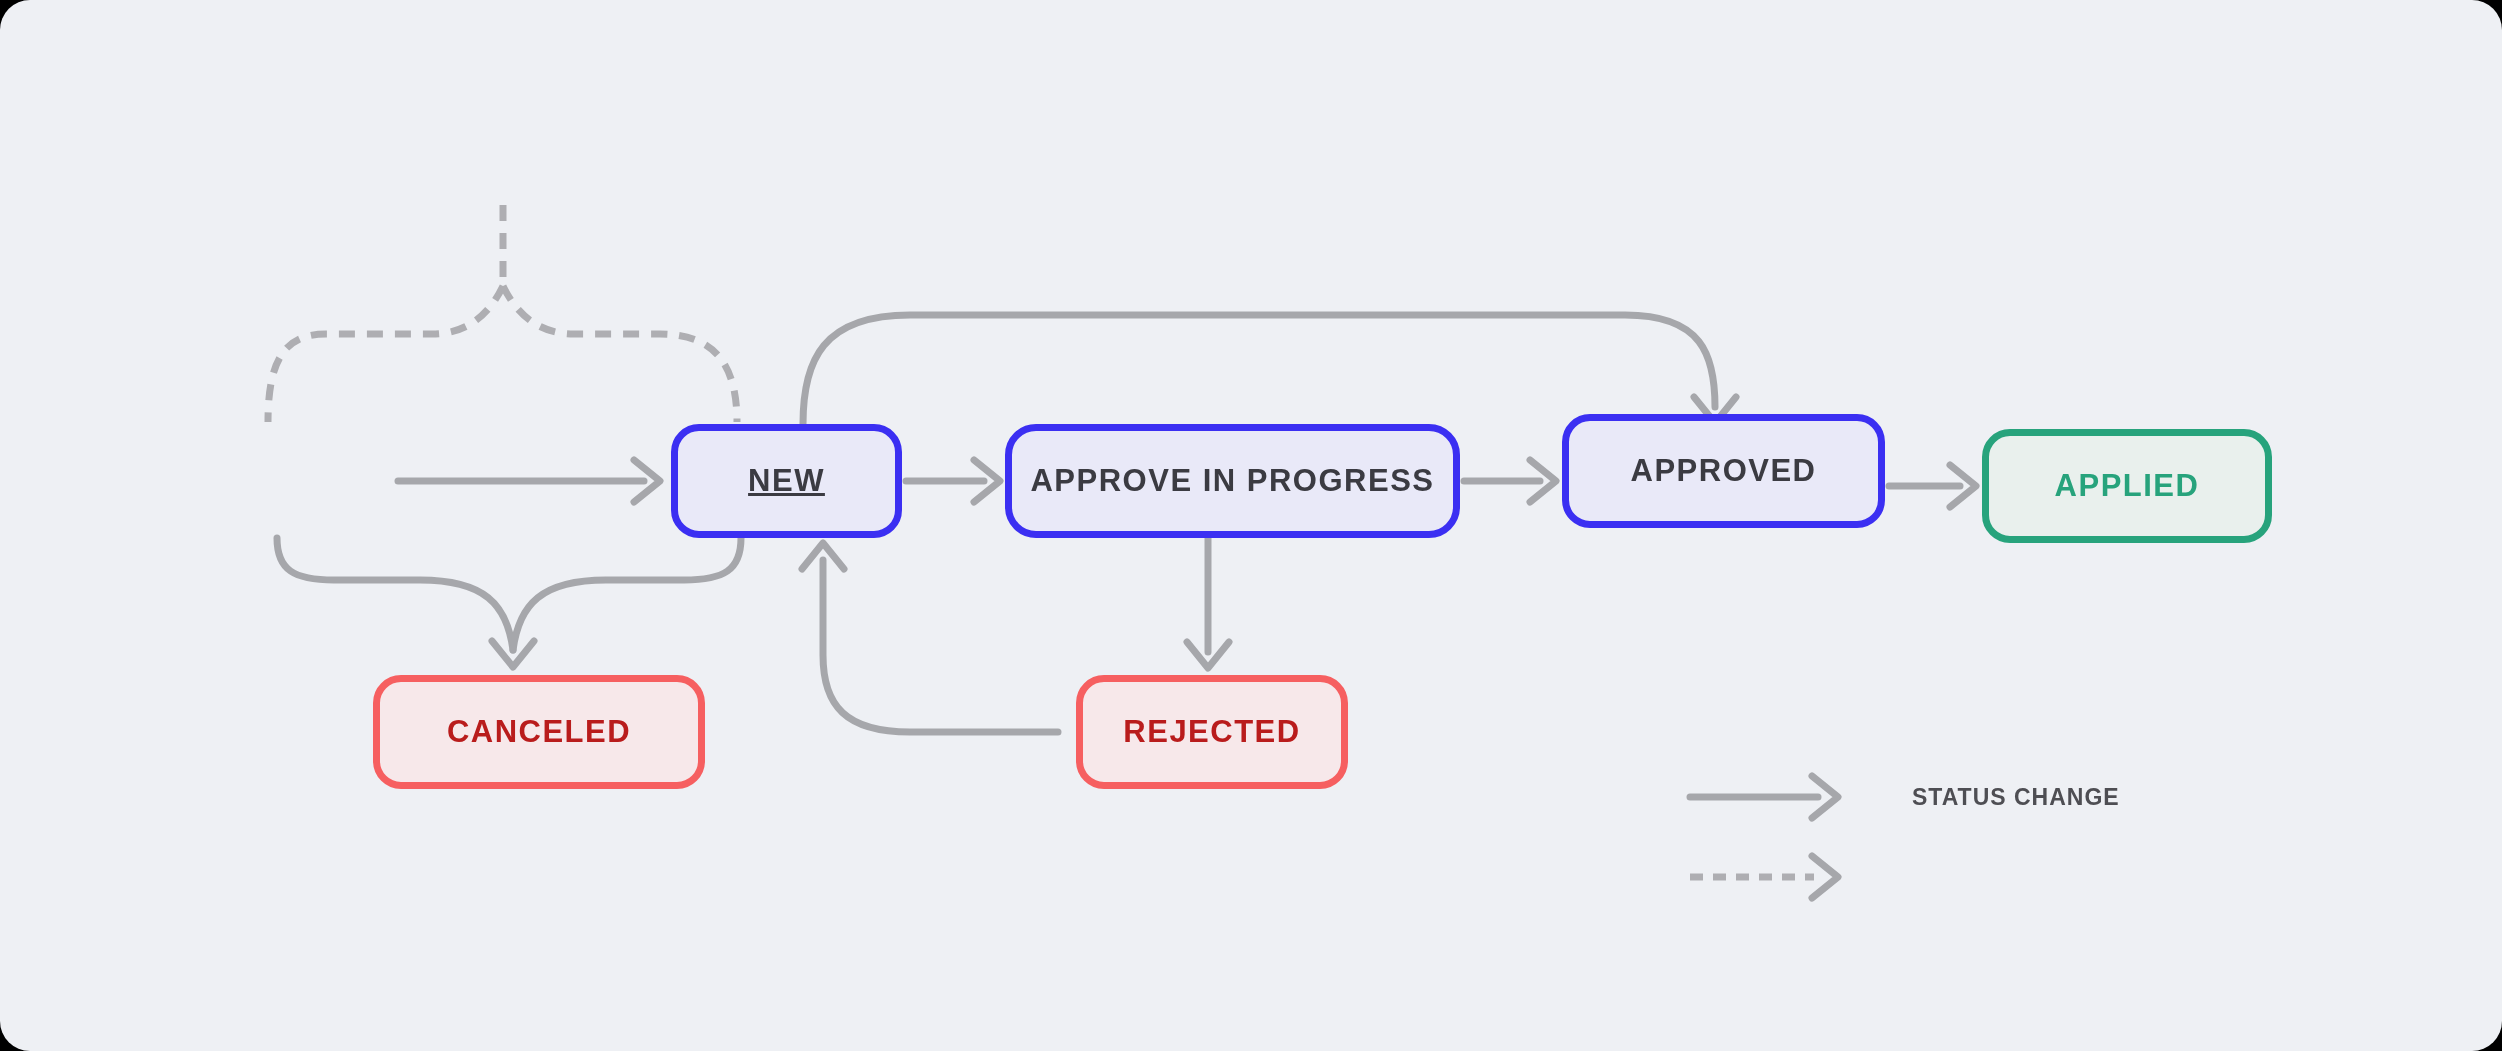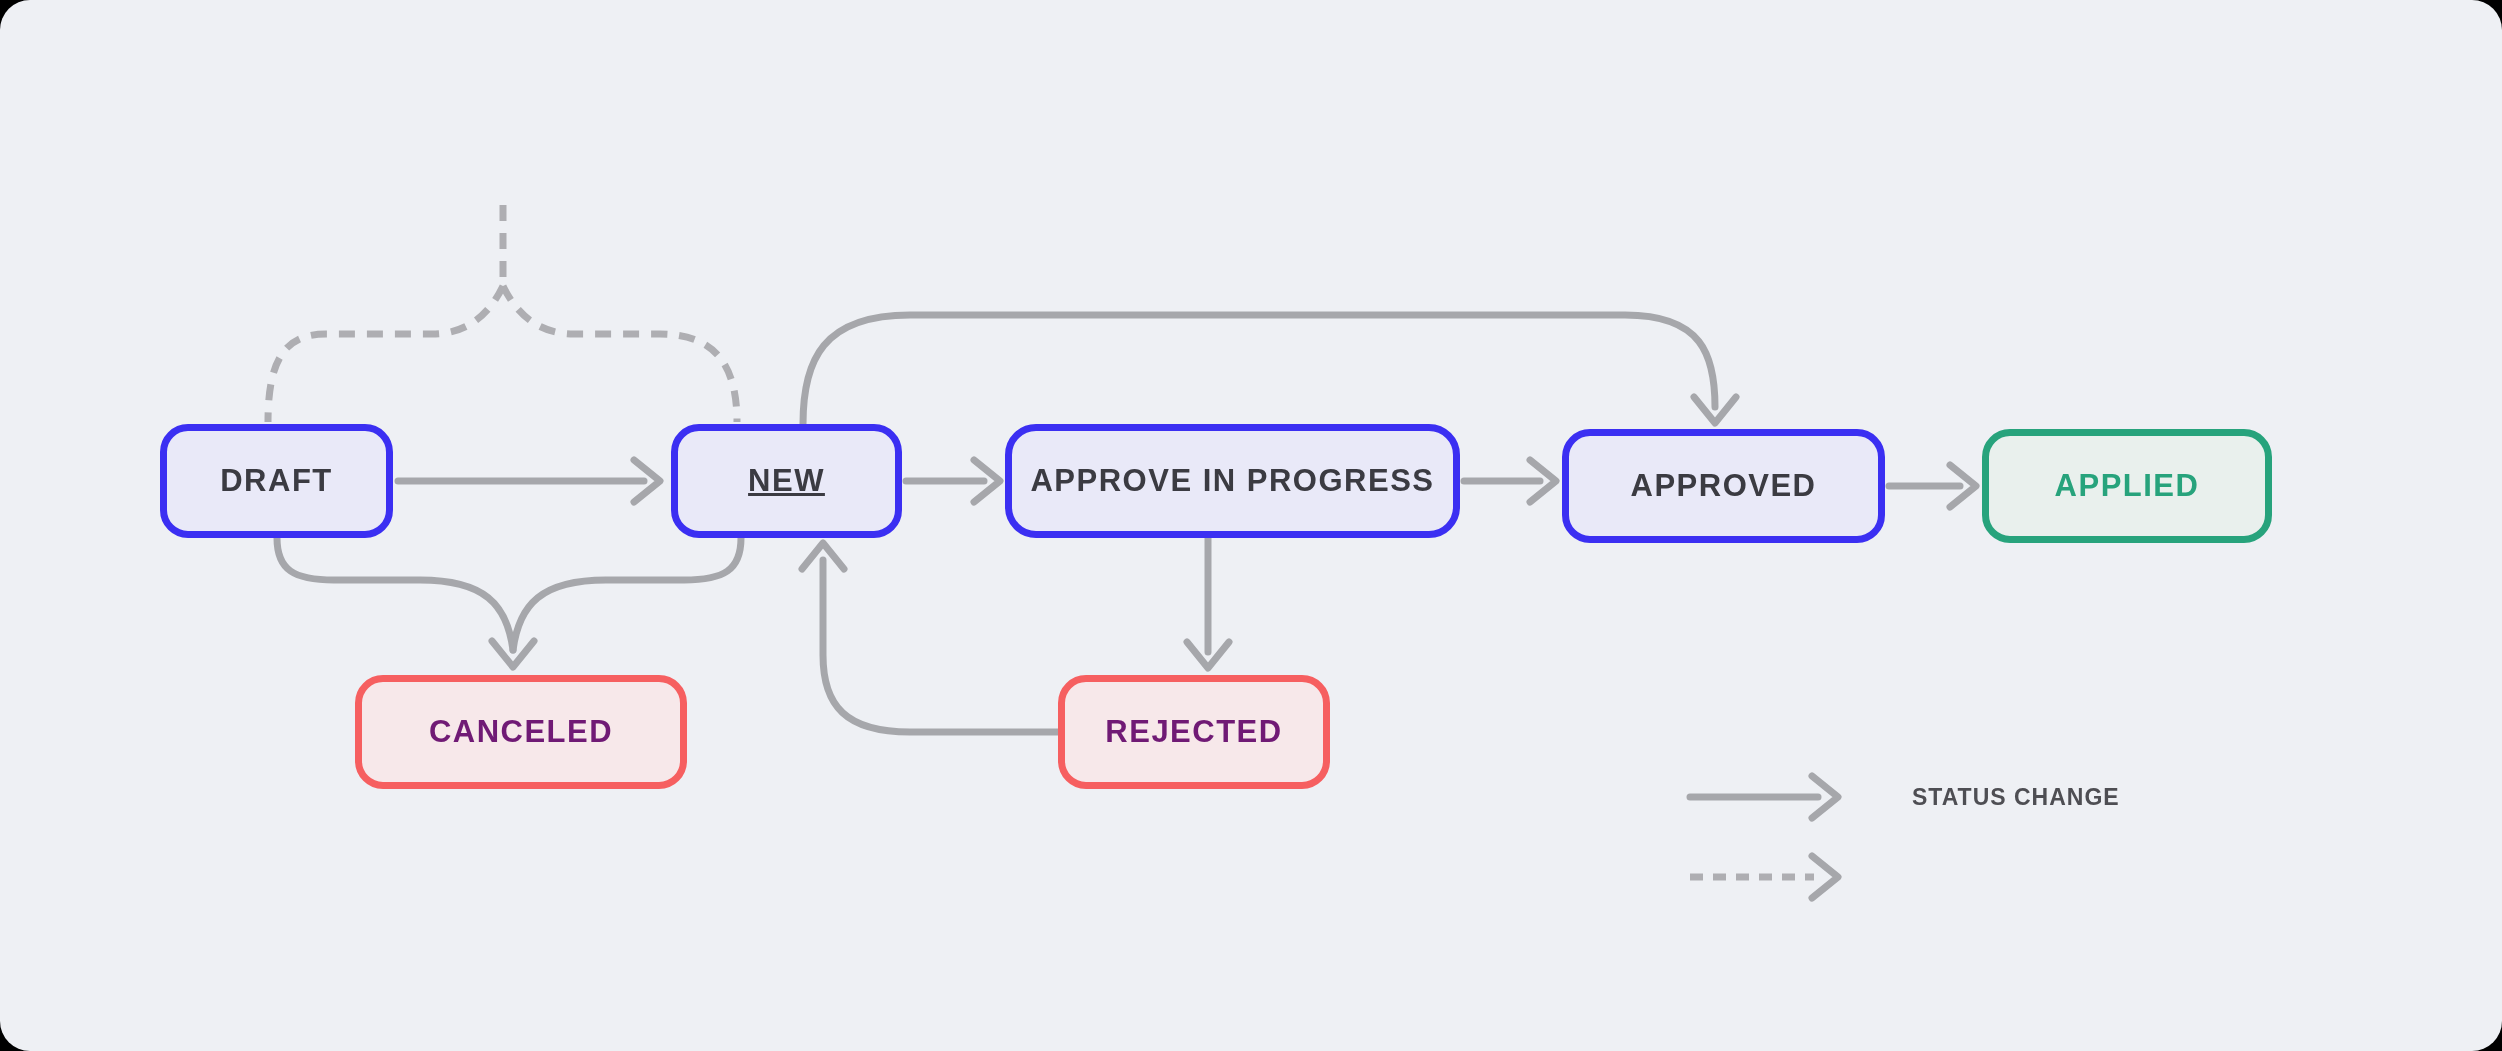--- a/index.html
+++ b/index.html
@@ -18,21 +18,21 @@
   .chevron{fill:none;stroke:#a6a7ab;stroke-width:7;stroke-linecap:round;stroke-linejoin:round;}
   .node{
     position:absolute;
     display:flex;align-items:center;justify-content:center;
     box-sizing:border-box;
     border:7px solid;border-radius:28px;
     font-weight:700;font-size:31px;letter-spacing:1.5px;
     white-space:nowrap;
   }
   .node.primary{border-color:#3b2ff2;background:#e9e9f8;color:#3b3b42;}
-  .node.danger{border-color:#f65f60;background:#f7e8ea;color:#701a75;}
+  .node.danger{border-color:#f65f60;background:#f7e8ea;color:#b91c1c;margin-left:18px;}
   .node.success{border-color:#27a37c;background:#e9f0ed;color:#27a37c;}
   .legend-label{
     position:absolute;left:1912px;transform:translateY(-50%);
     font-weight:700;font-size:23px;letter-spacing:1px;color:#4e4e53;
     white-space:nowrap;
   }
 </style>
 </head>
 <body>
 
@@ -68,33 +68,30 @@
     <path class="edge-dashed" d="M 503 205 V 280"></path>
     <path class="edge-dashed" d="M 503 286 C 491 311 470 334 432 334 H 326 C 286 334 268 358 268 422"></path>
     <path class="edge-dashed" d="M 503 286 C 515 311 536 334 574 334 H 660 C 714 334 737 364 737 422"></path>
 
     <path class="edge-solid" d="M 1690 797 H 1818"></path>
     <path class="chevron" d="M 1812 776 L 1838 797 L 1812 818"></path>
     <path class="edge-dashed-legend" d="M 1690 877 H 1814"></path>
     <path class="chevron" d="M 1812 856 L 1838 877 L 1812 898"></path>
   </svg>
 
-  <div class="node primary" style="left:160px;top:424px;width:233px;height:114px;">
-    <span>DRAFT</span>
-  </div>
 
   <div class="node primary" style="left:671px;top:424px;width:231px;height:114px;text-decoration:underline;">
     <span>NEW</span>
   </div>
 
   <div class="node primary" style="left:1005px;top:424px;width:455px;height:114px;border-radius:31px;">
     <span>APPROVE IN PROGRESS</span>
   </div>
 
-  <div class="node primary" style="left:1562px;top:429px;width:323px;height:114px;">
+  <div class="node primary" style="left:1562px;top:414px;width:323px;height:114px;">
     <span>APPROVED</span>
   </div>
 
   <div class="node success" style="left:1982px;top:429px;width:290px;height:114px;align-items:center;">
     <span>APPLIED</span>
   </div>
 
   <div class="node danger" style="left:355px;top:675px;width:332px;height:114px;">
     <span>CANCELED</span>
   </div>

